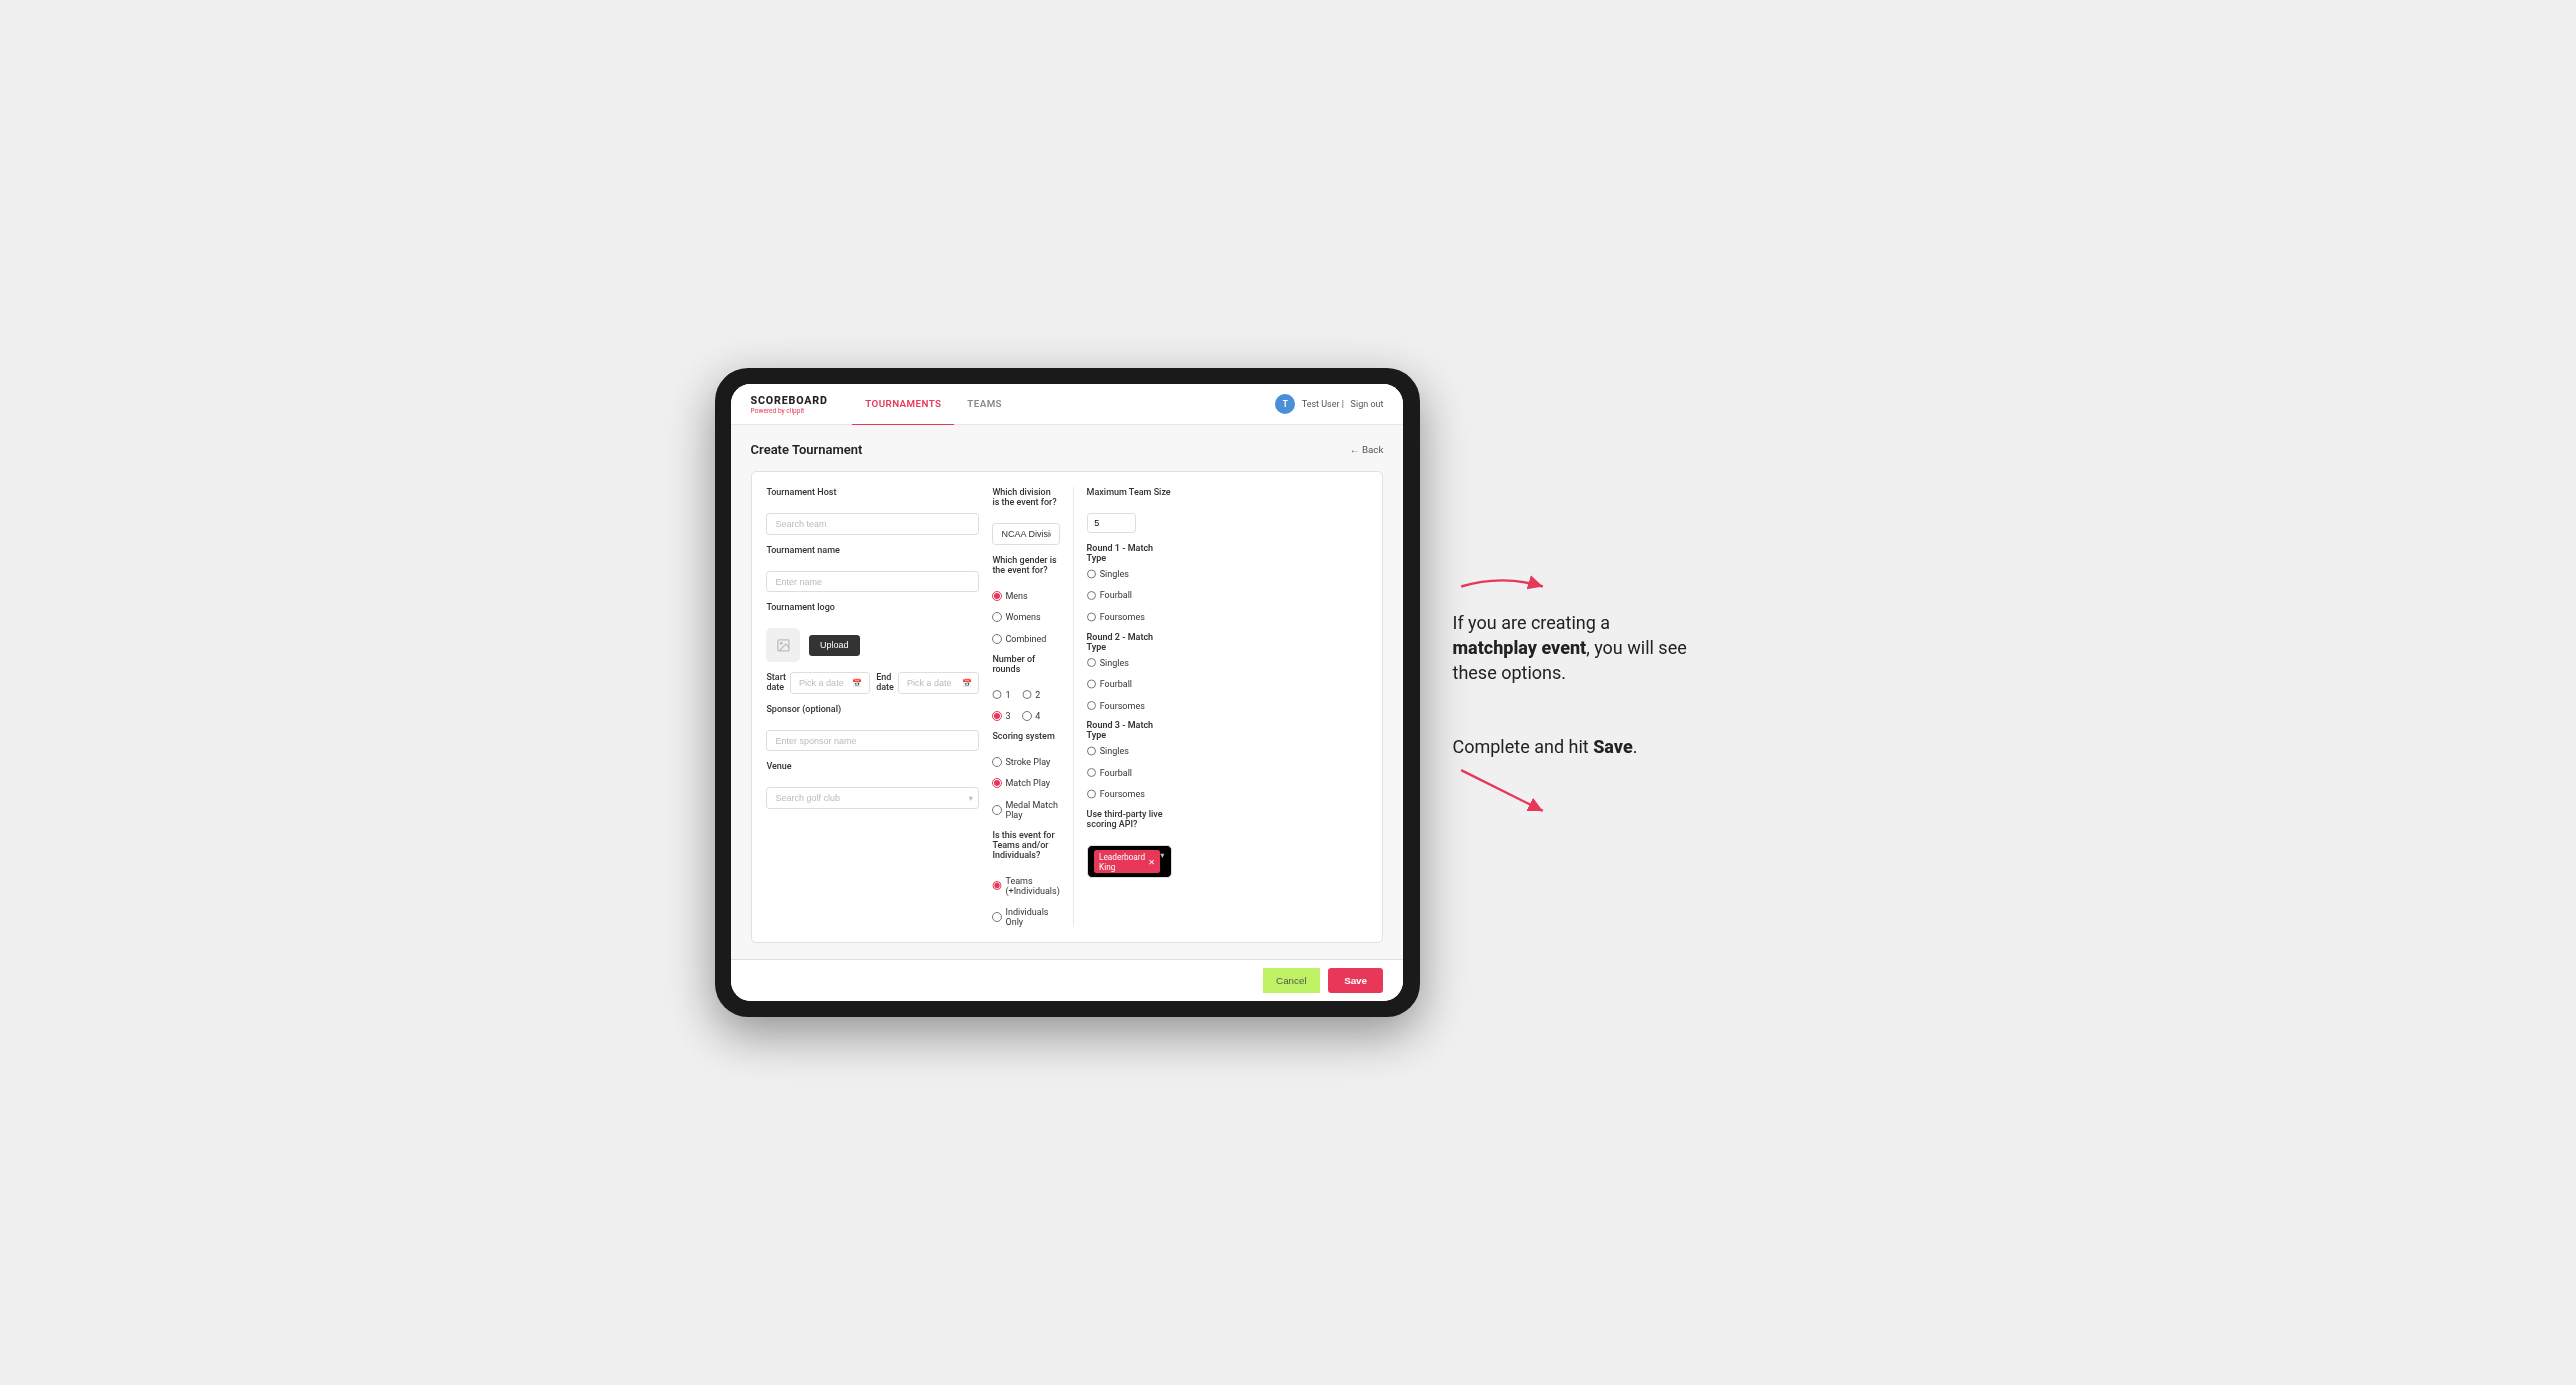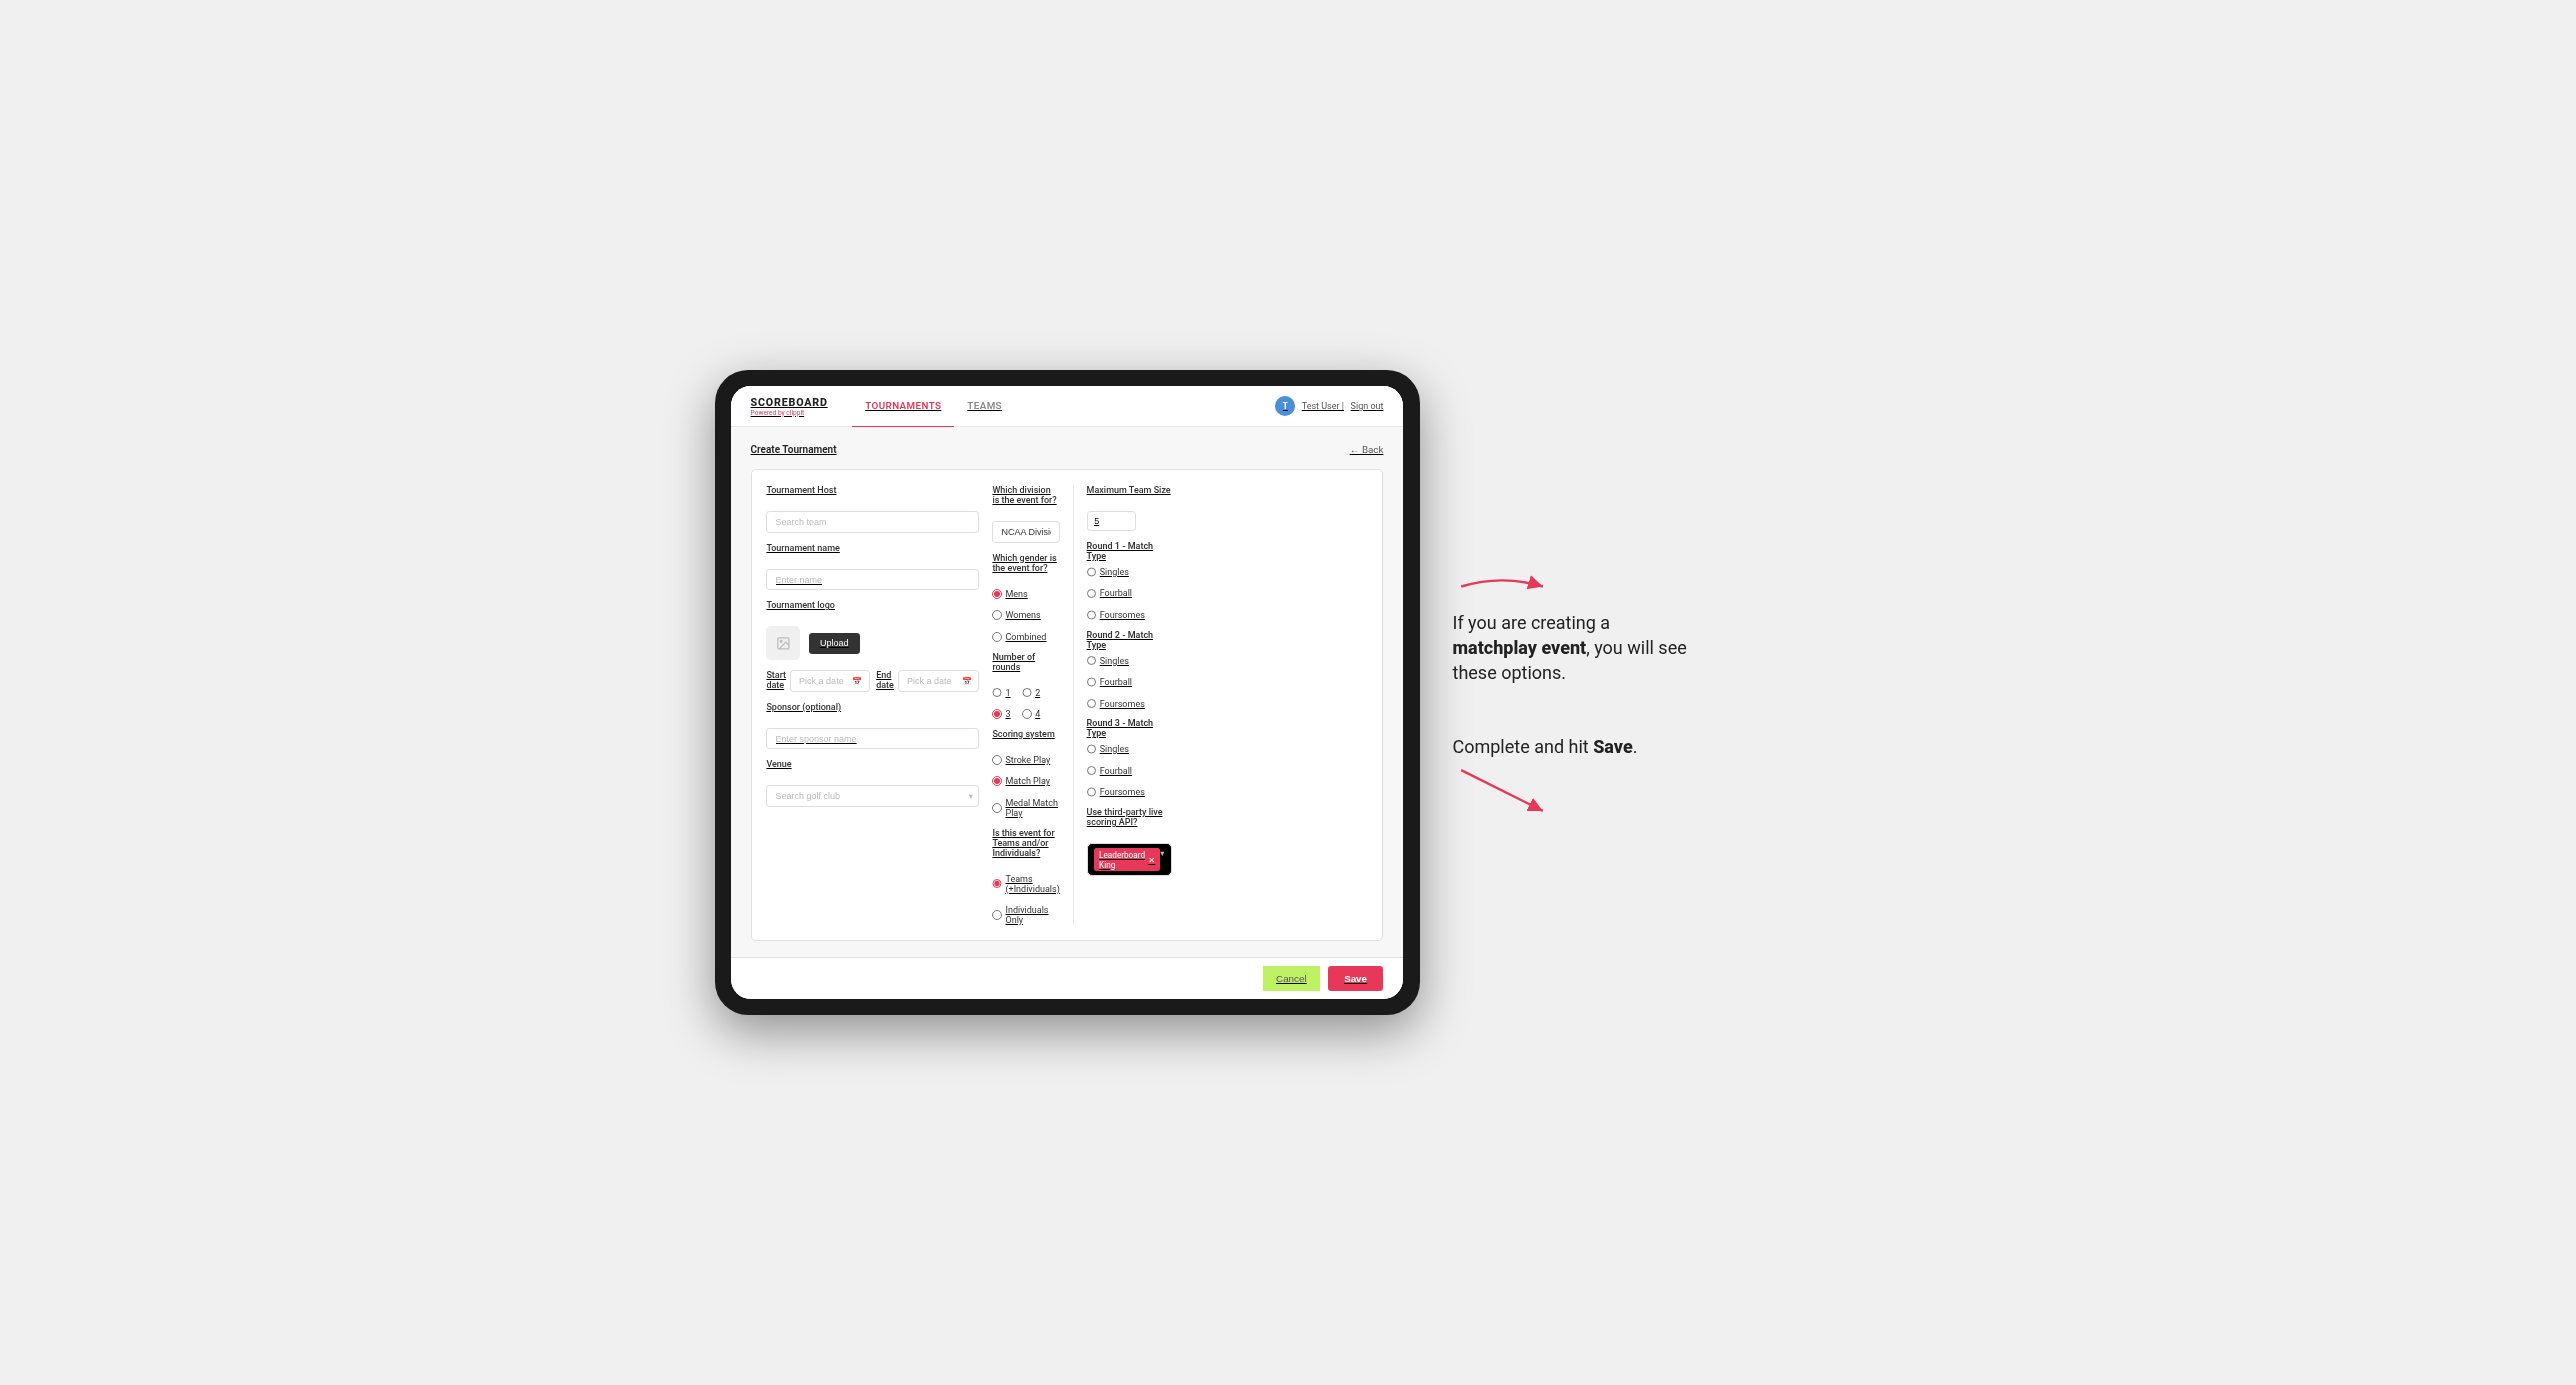--- a/index.html
+++ b/index.html
@@ -28,21 +28,20 @@
       box-shadow: 0 16.4px 49px rgba(0,0,0,0.4);
       flex: 0 0 auto;
       width: 705px;
     }
 
     .tablet-screen {
       background: #fff;
       border-radius: 19.7px;
       overflow: hidden;
       min-height: 410px;
-      text-decoration: underline;
     }
 
     
     .nav-bar {
       background: #fff;
       border-bottom: 0.8px solid #e8e8e8;
       display: flex;
       align-items: center;
       padding: 0 19.7px;
       height: 41px;
@@ -116,21 +115,21 @@
       min-height: 377px;
     }
 
     .page-header {
       display: flex;
       justify-content: space-between;
       align-items: center;
       margin-bottom: 14.8px;
     }
     .page-title {
-      font-size: 10px;
+      font-size: 13px;
       font-weight: 600;
       color: #222;
     }
     .back-btn {
       font-size: 9.8px;
       color: #555;
       cursor: pointer;
       display: flex;
       align-items: center;
       gap: 3.3px;

